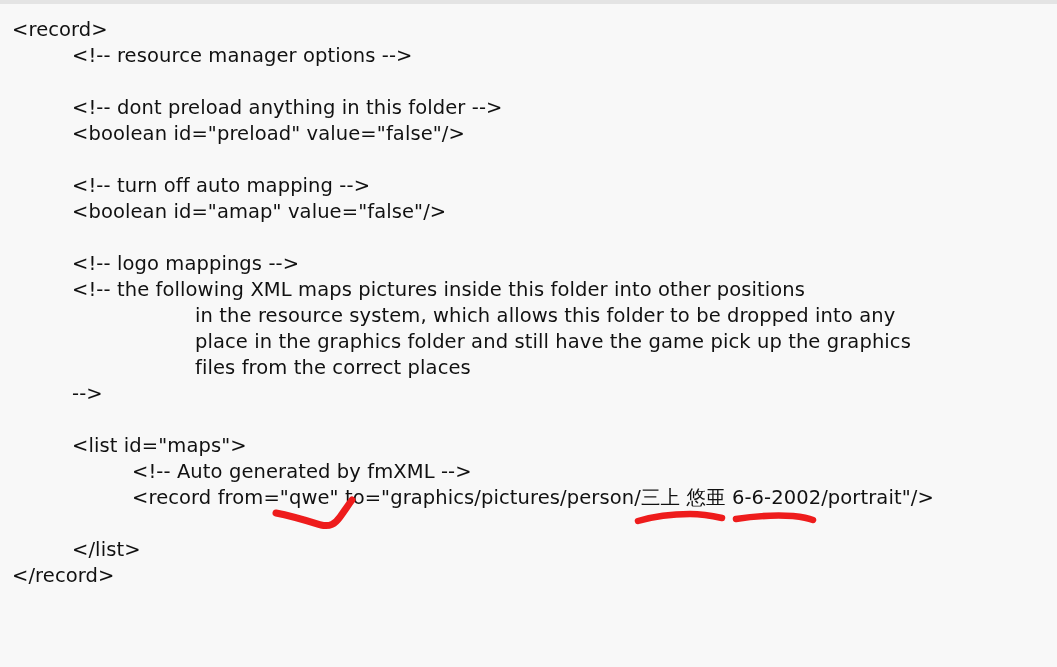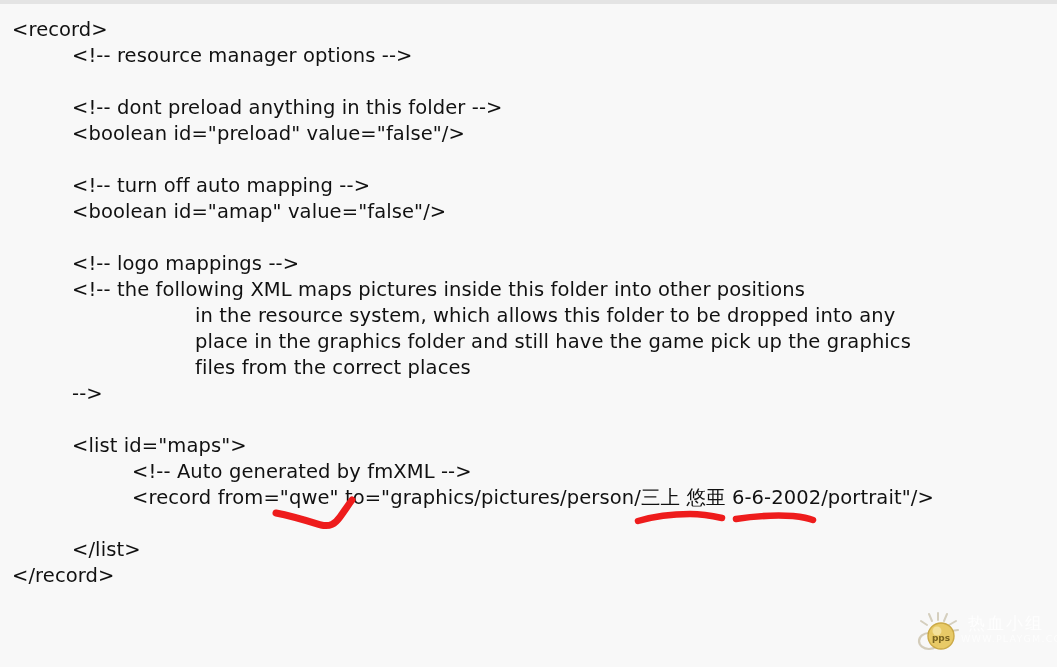--- a/index.html
+++ b/index.html
@@ -102,34 +102,14 @@
 
   <svg id="annotations" viewBox="0 0 1057 667" width="1057" height="667" xmlns="http://www.w3.org/2000/svg">
 
     <path d="M 276 513 C 292 516, 308 521, 321 525 C 330 527, 335 524, 340 517 C 345 510, 349 504, 352 500" fill="none" stroke="#ee1c1c" stroke-width="7" stroke-linecap="round" stroke-linejoin="round"></path>
 
     <path d="M 638 521 C 655 516, 672 514, 690 514 C 703 514, 713 516, 722 518" fill="none" stroke="#ee1c1c" stroke-width="6.5" stroke-linecap="round"></path>
 
     <path d="M 736 519 C 755 516, 775 515, 793 516 C 802 517, 808 518, 813 520" fill="none" stroke="#ee1c1c" stroke-width="6.5" stroke-linecap="round"></path>
   </svg>
 
-  <div id="watermark">
-    <svg id="wm-logo" viewBox="0 0 48 46" width="48" height="46" xmlns="http://www.w3.org/2000/svg">
-      <g stroke="#cfc8b4" stroke-width="2" stroke-linecap="round" fill="none" opacity="0.85">
-        <line x1="17" y1="10" x2="14" y2="3"></line>
-        <line x1="23" y1="9" x2="23" y2="2"></line>
-        <line x1="29" y1="10" x2="32" y2="3"></line>
-        <line x1="34" y1="14" x2="41" y2="10"></line>
-        <line x1="36" y1="20" x2="43" y2="19"></line>
-        <line x1="12" y1="14" x2="6" y2="10"></line>
-      </g>
-      <ellipse cx="14" cy="30" rx="10" ry="8" fill="none" stroke="#cfc8b4" stroke-width="2.2" opacity="0.9"></ellipse>
-      <circle cx="26" cy="25" r="13" fill="#e8c860" stroke="#c9a63f" stroke-width="1.4" opacity="0.95"></circle>
-      <circle cx="22" cy="20" r="4.5" fill="#f5e4a4" opacity="0.85"></circle>
-      <text x="26" y="30" font-family="DejaVu Sans, Liberation Sans, sans-serif" font-size="9" font-weight="bold" fill="#7a6420" text-anchor="middle">pps</text>
-    </svg>
-    <div id="wm-text">
-      <div id="wm-cjk">热血小组</div>
-      <div id="wm-url">WWW.PLAYGM.CC</div>
-    </div>
-  </div>
 
 </div>
 
 </body></html>

